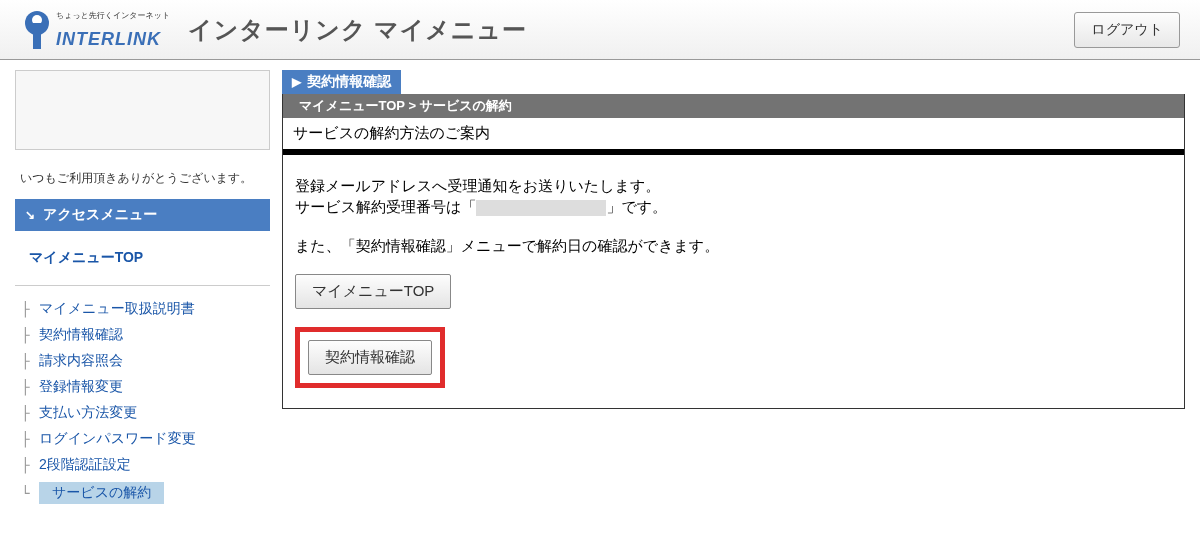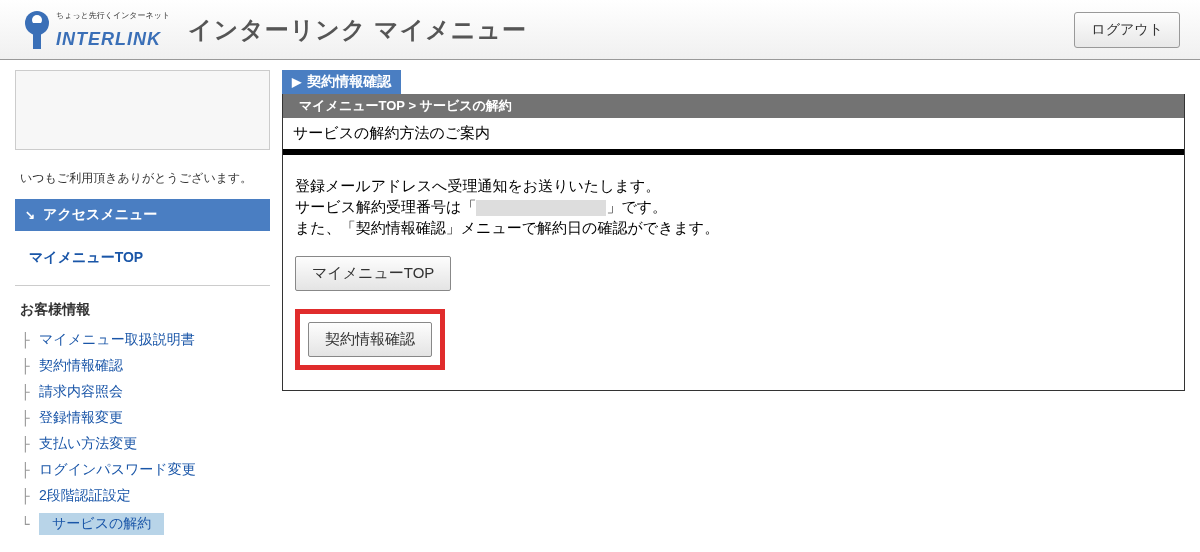--- a/index.html
+++ b/index.html
@@ -181,20 +181,21 @@
     }
     .content-body {
       padding: 20px 12px 20px;
       font-size: 15px;
       line-height: 1.4;
     }
     .para {
       margin-bottom: 18px;
     }
     .para-group {
+      margin-bottom: 18px;
     }
     .redacted {
       display: inline-block;
       width: 130px;
       height: 16px;
       background: #ddd;
       vertical-align: middle;
     }
     .btn {
       padding: 7px 16px;
@@ -243,21 +244,20 @@
     <div class="user-box"></div>
     <div class="greeting">いつもご利用頂きありがとうございます。</div>
 
     <div class="access-menu-header">
       <span class="arrow-icon">↘</span>
       <span>アクセスメニュー</span>
     </div>
 
     <a class="mymenu-top-link">マイメニューTOP</a>
 
-    <div class="section-title">お客様情報</div>
 
     <ul class="nav-list">
       <li class="nav-item">
         <span class="tree-connector">├</span>
         <a class="nav-link">マイメニュー取扱説明書</a>
       </li>
       <li class="nav-item">
         <span class="tree-connector">├</span>
         <a class="nav-link">契約情報確認</a>
       </li>

